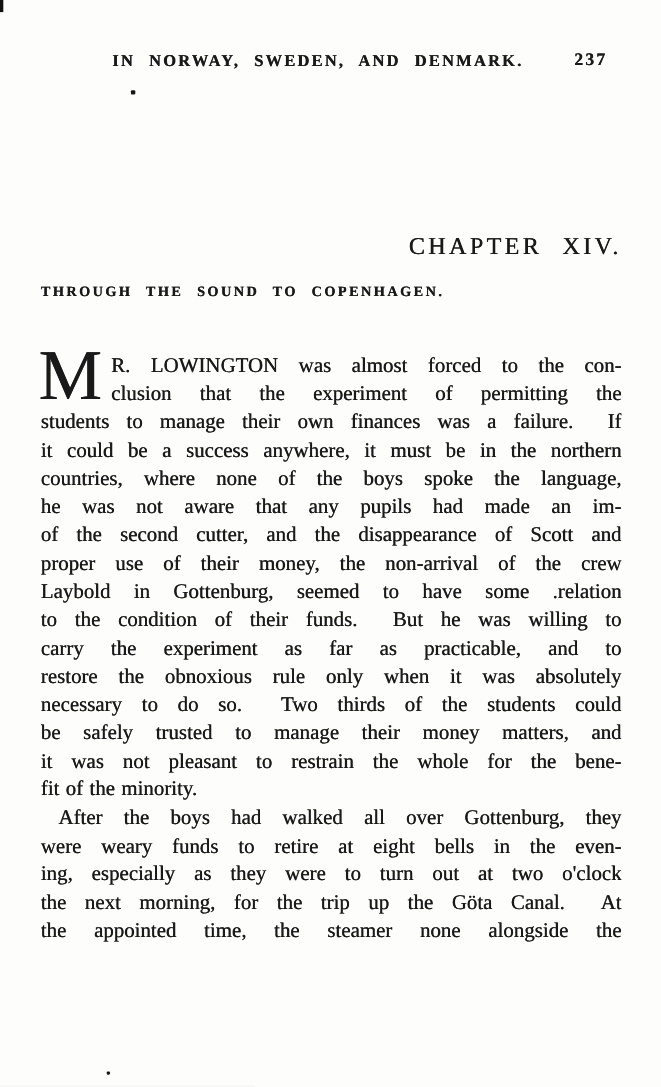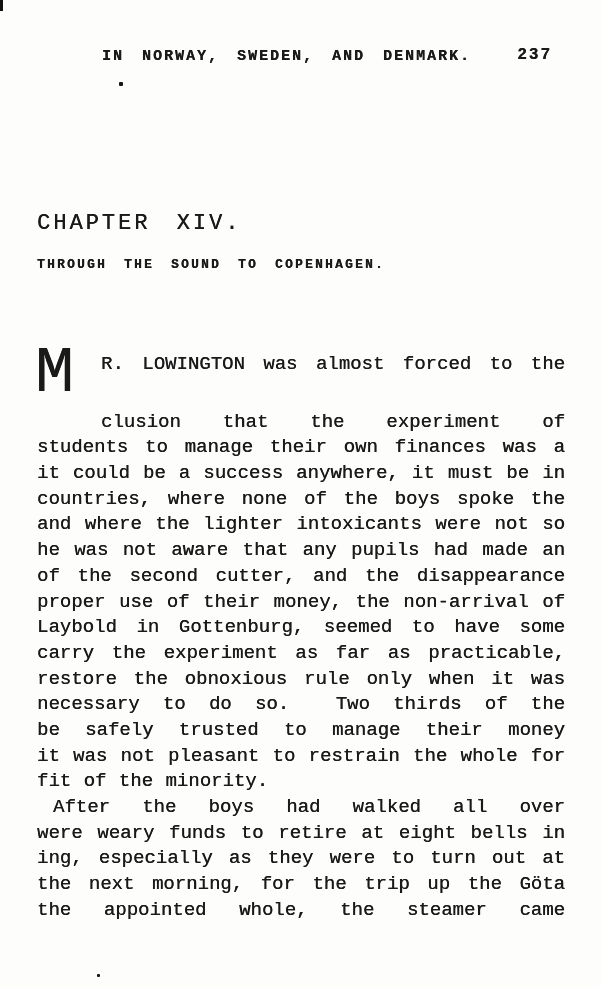--- a/index.html
+++ b/index.html
@@ -5,21 +5,21 @@
   html, body {
     margin: 0;
     padding: 0;
     background: #e8e8e8;
   }
   .page {
     position: relative;
     width: 601px;
     height: 988px;
     background: #fdfdfc;
-    font-family: Liberation Mono, monospace;
+    font-family: Liberation Serif, serif;
     color: #1a1a1a;
     overflow: hidden;
     text-shadow: 0.3px 0 0 currentColor;
   }
 
   
   .corner-mark {
     position: absolute;
     left: 0; top: 0;
     width: 3px; height: 11px;
@@ -48,21 +48,21 @@
     right: 49px; top: 46px;
     font-size: 16px;
     font-weight: 700;
     letter-spacing: 2px;
   }
 
   
   .chapter-title {
     position: absolute;
     left: 37px; width: 528px; top: 211px;
-    text-align: left;
+    text-align: right;
     font-size: 22px;
     letter-spacing: 3px;
     word-spacing: 10px;
     font-weight: 400;
   }
   .chapter-subtitle {
     position: absolute;
     left: 37px; width: 528px; top: 257px;
     font-size: 13px;
     font-weight: 700;
@@ -80,21 +80,21 @@
     line-height: 25.7px;
   }
   .para { position: relative; }
   .text-line {
     height: 25.7px;
     text-align: justify;
     overflow: hidden;
     word-spacing: 1px;
   }
   .text-line.jl { text-align-last: justify; }
-  .text-line.cap-indent { padding-left: 64px; margin-top: 32px; }
+  .text-line.cap-indent { padding-left: 64px; }
   .text-line.first-indent { text-indent: 16px; }
   .dropcap {
     position: absolute;
     left: -2px; top: -10px;
     font-size: 65px;
     line-height: 1;
     letter-spacing: 0;
     font-weight: 400;
   }
 </style>
@@ -116,34 +116,34 @@
   <div class="chapter-subtitle">THROUGH THE SOUND TO COPENHAGEN.</div>
 
   <div class="body-text">
       <div class="para has-cap">
         <span class="dropcap">M</span>
         <div class="text-line cap-indent jl">R. LOWINGTON was almost forced to the con-</div>
         <div class="text-line cap-indent jl">clusion that the experiment of permitting the</div>
         <div class="text-line jl">students to manage their own finances was a failure.&nbsp; If</div>
         <div class="text-line jl">it could be a success anywhere, it must be in the northern</div>
         <div class="text-line jl">countries, where none of the boys spoke the language,</div>
-        <div class="text-line jl">and where the lighter intoxicants were not so common</div>
         <div class="text-line jl">he was not aware that any pupils had made an im-</div>
         <div class="text-line jl">of the second cutter, and the disappearance of Scott and</div>
         <div class="text-line jl">proper use of their money, the non-arrival of the crew</div>
         <div class="text-line jl">Laybold in Gottenburg, seemed to have some .relation</div>
+        <div class="text-line jl">to the condition of their funds.&nbsp; But he was willing to</div>
         <div class="text-line jl">carry the experiment as far as practicable, and to</div>
         <div class="text-line jl">restore the obnoxious rule only when it was absolutely</div>
         <div class="text-line jl">necessary to do so.&nbsp; Two thirds of the students could</div>
         <div class="text-line jl">be safely trusted to manage their money matters, and</div>
         <div class="text-line jl">it was not pleasant to restrain the whole for the bene-</div>
         <div class="text-line">fit of the minority.</div>
       </div>
       <div class="para">
         <div class="text-line first-indent jl">After the boys had walked all over Gottenburg, they</div>
         <div class="text-line jl">were weary funds to retire at eight bells in the even-</div>
         <div class="text-line jl">ing, especially as they were to turn out at two o'clock</div>
         <div class="text-line jl">the next morning, for the trip up the Göta Canal.&nbsp; At</div>
-        <div class="text-line jl">the appointed whole, the steamer came alongside the</div>
+        <div class="text-line jl">the appointed time, the steamer none alongside the</div>
       </div>
     </div>
 
 </div>
 
 </body></html>

